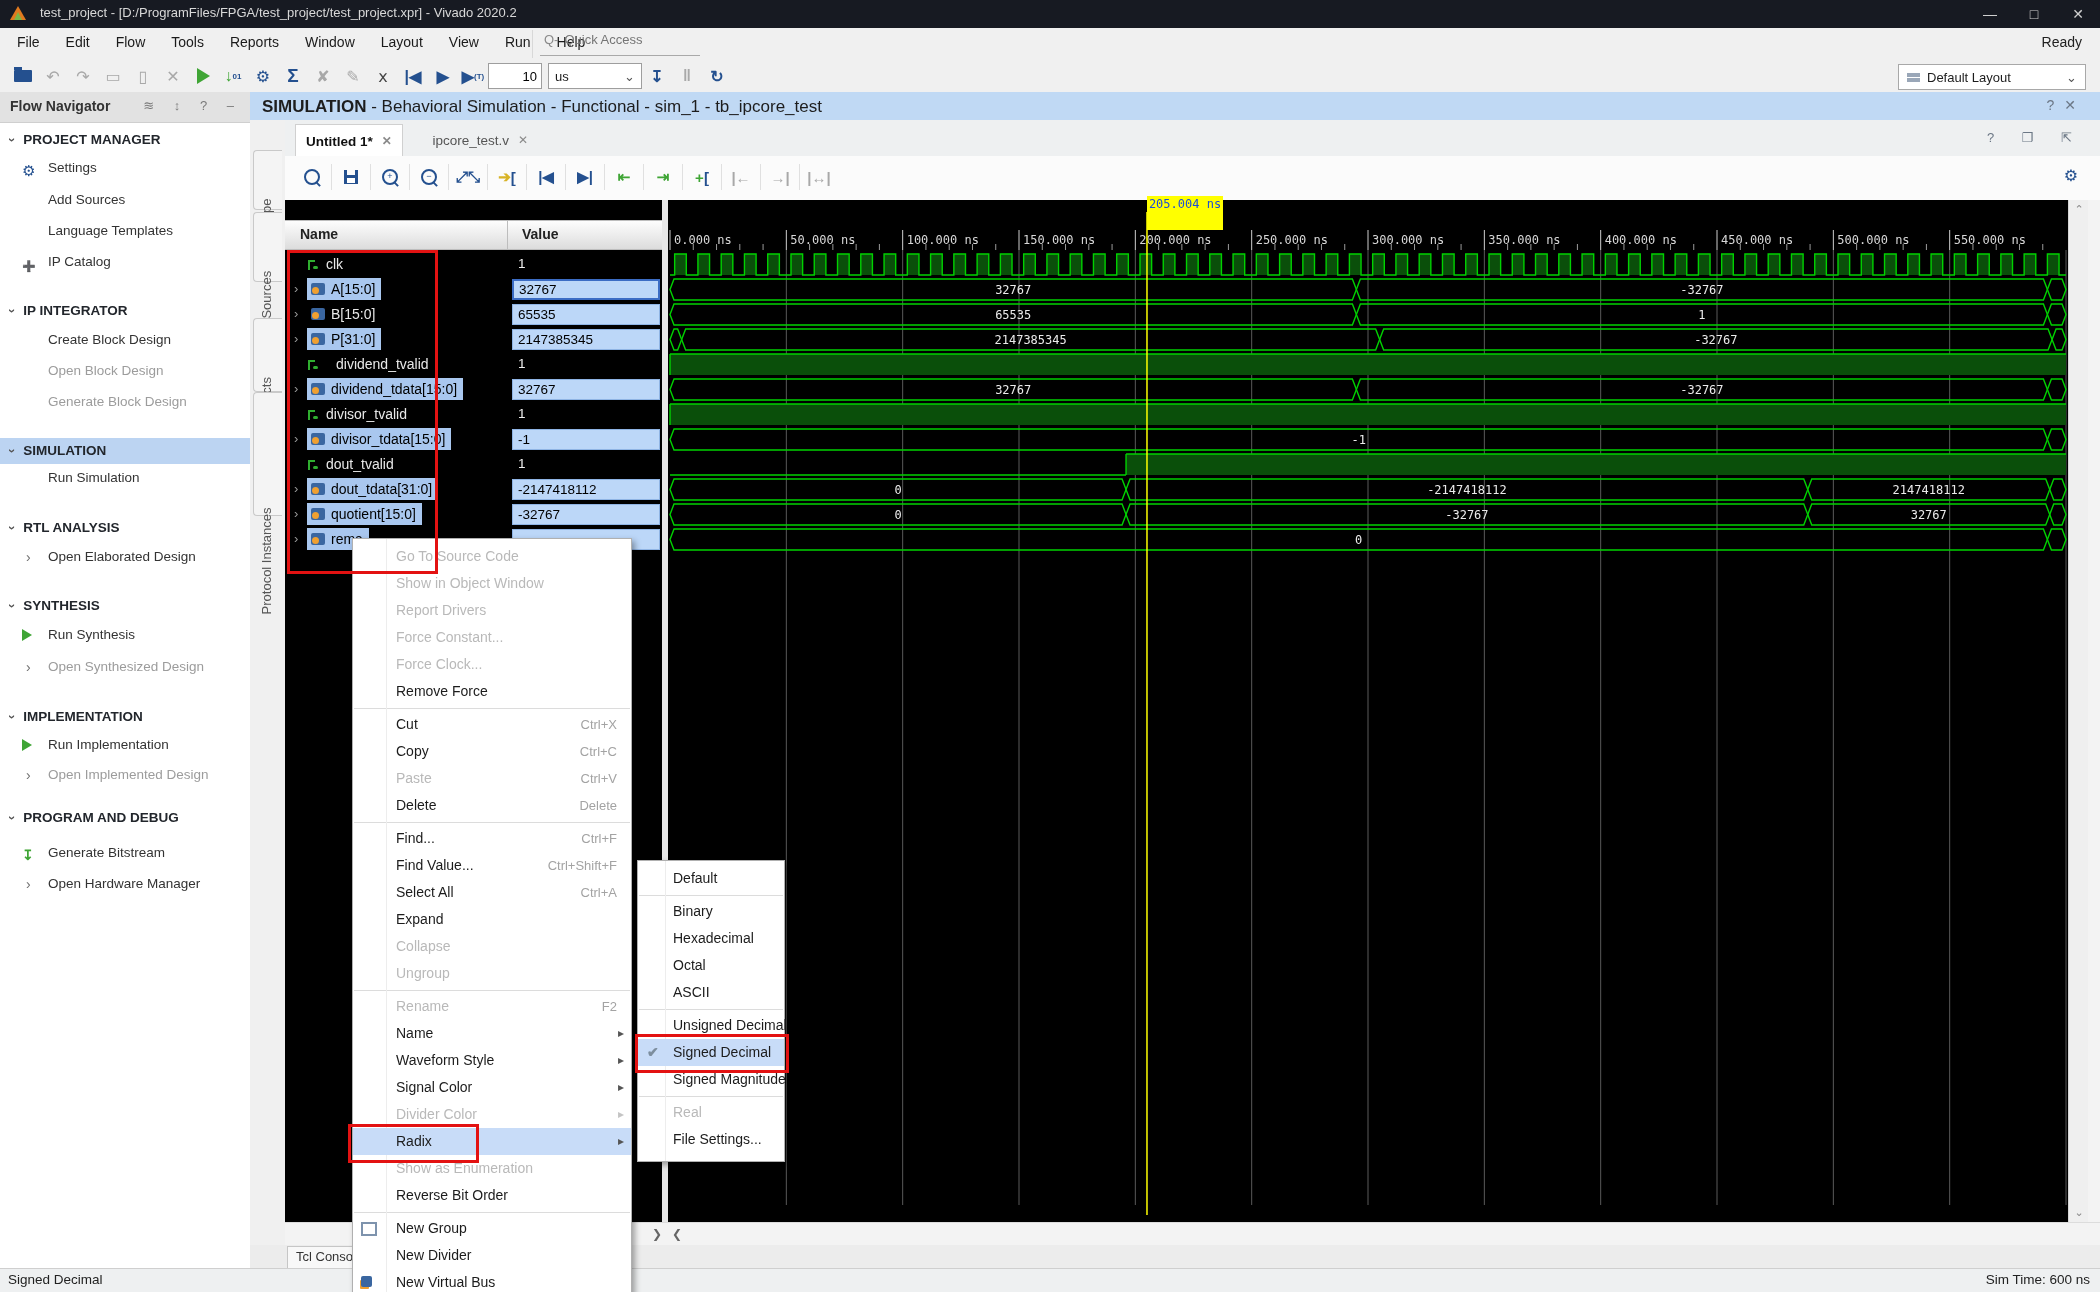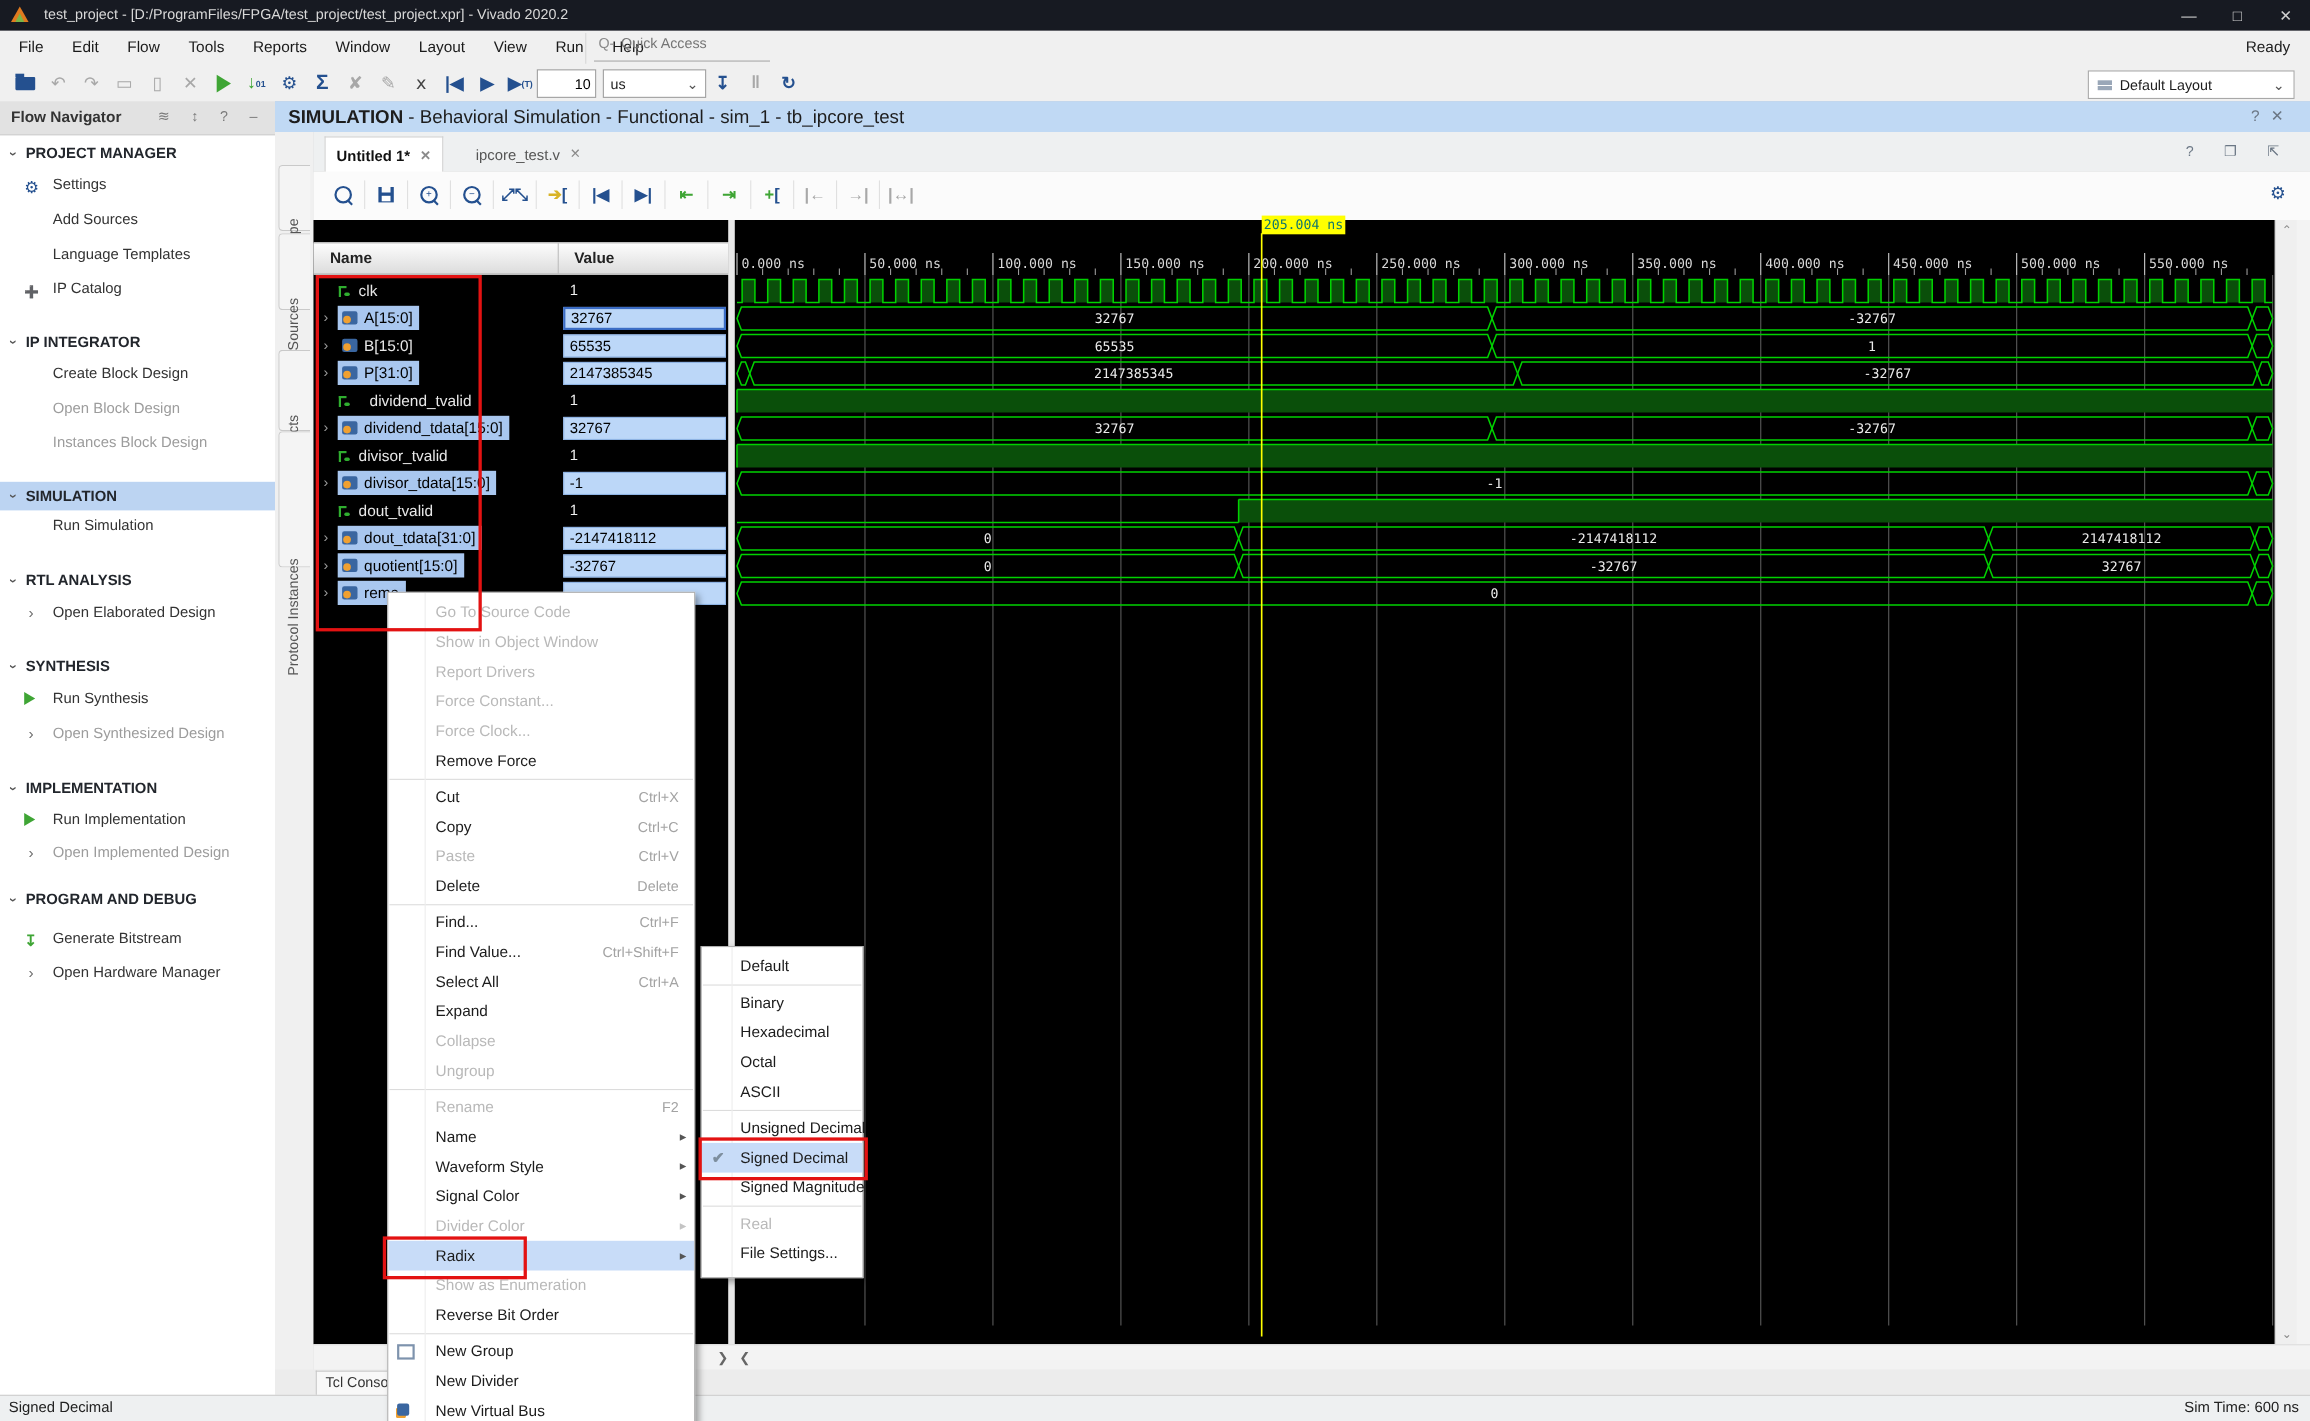--- a/index.html
+++ b/index.html
@@ -83,21 +83,21 @@
   .scalic{width:13px;height:12px;position:relative}
   .scalic::before{content:"";position:absolute;left:1px;top:2px;width:5px;height:8px;border:2px solid #2fae2f;border-bottom:none;border-right:none}
   .scalic::after{content:"";position:absolute;left:6px;top:8px;width:5px;height:3px;background:#2fae2f;border-radius:2px}
   .busic{width:14px;height:12px;position:relative;background:#3a66a0;border-radius:2px}
   .busic::after{content:"";position:absolute;left:1px;bottom:1px;width:7px;height:7px;border-radius:50%;background:#f0a030}
   .sig-val{position:absolute;left:512px;width:148px;height:21px;font-size:13.5px}
   .val-box{position:absolute;inset:0;background:#bcd7f8;border:1px solid #8fb4e4;color:#000;display:flex;align-items:center;padding-left:5px}
   .val-box.focused{border:2px solid #3b6cc4}
   .val-plain{position:absolute;left:6px;top:2px;color:#f0f0f0}
   #splitterv{left:662px;top:200px;width:6px;height:1022px;background:#e8e8e8}
-  #cursor-label{left:1147px;top:196px;width:76px;height:17px;background:#ffff00;color:#0f766e;font:12px "DejaVu Sans Mono",monospace;line-height:17px;text-align:center}
+  #cursor-label{left:1147px;top:196px;width:76px;height:34px;background:#ffff00;color:#1d4ed8;font:12px "DejaVu Sans Mono",monospace;line-height:17px;text-align:center}
   #vscroll{left:2068px;top:200px;width:20px;height:1022px;background:#efefef;border-left:1px solid #d5d5d5;color:#8a8a8a;font-size:11px;text-align:center}
   #vscroll .up{position:absolute;top:3px;left:0;width:20px}
   #vscroll .dn{position:absolute;bottom:3px;left:0;width:20px}
   #wave-right-margin{left:2088px;top:200px;width:12px;height:1022px;background:#f3f3f3}
   #hscrollstrip{left:285px;top:1222px;width:1815px;height:23px;background:#f3f3f3;border-top:1px solid #dcdcdc;color:#666;font-size:12px}
   #hscrollstrip .a1{position:absolute;left:367px;top:4px}
   #hscrollstrip .a2{position:absolute;left:387px;top:4px}
   
   #tclpanel{left:250px;top:1245px;width:1850px;height:23px;background:#ececec}
   #tcl-tab{position:absolute;left:37px;top:1px;width:88px;height:22px;background:#f8f8f8;border:1px solid #c6c6c6;border-bottom:none;font-size:13px;color:#333;padding:2px 0 0 8px;overflow:hidden;white-space:nowrap}
@@ -206,21 +206,21 @@
           <span class="lbl">IP Catalog</span>
         </div>
         <div class="fn-sec abs" style="top: 206px;"><span class="chev">›</span><span>IP INTEGRATOR</span></div>
         <div class="fn-item abs" style="top: 235px;">
           <span class="lbl">Create Block Design</span>
         </div>
         <div class="fn-item abs dis" style="top: 266px;">
           <span class="lbl">Open Block Design</span>
         </div>
         <div class="fn-item abs dis" style="top: 297px;">
-          <span class="lbl">Instances Block Design</span>
+          <span class="lbl">Generate Block Design</span>
         </div>
         <div class="fn-sec abs fn-sel" style="top: 346px;"><span class="chev">›</span><span>SIMULATION</span></div>
         <div class="fn-item abs" style="top: 373px;">
           <span class="lbl">Run Simulation</span>
         </div>
         <div class="fn-sec abs" style="top: 423px;"><span class="chev">›</span><span>RTL ANALYSIS</span></div>
         <div class="fn-item abs" style="top: 452px;">
           <span class="chv">›</span>
           <span class="lbl">Open Elaborated Design</span>
         </div>

